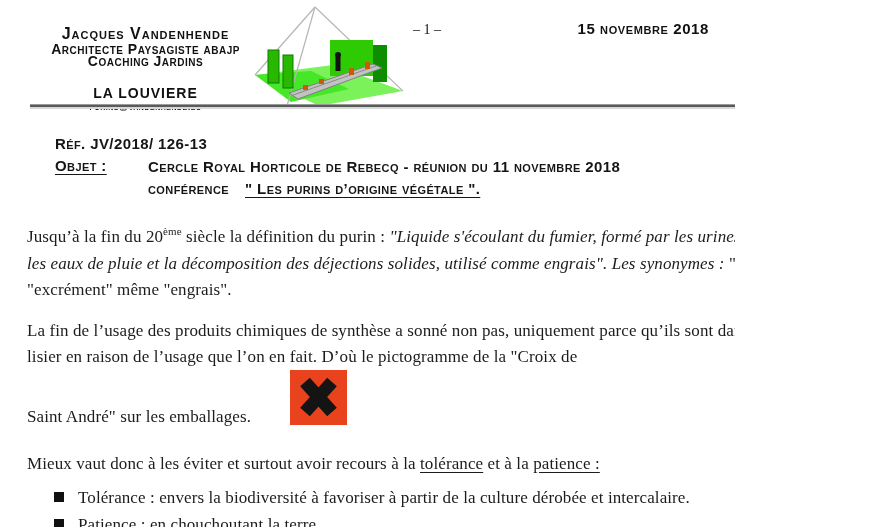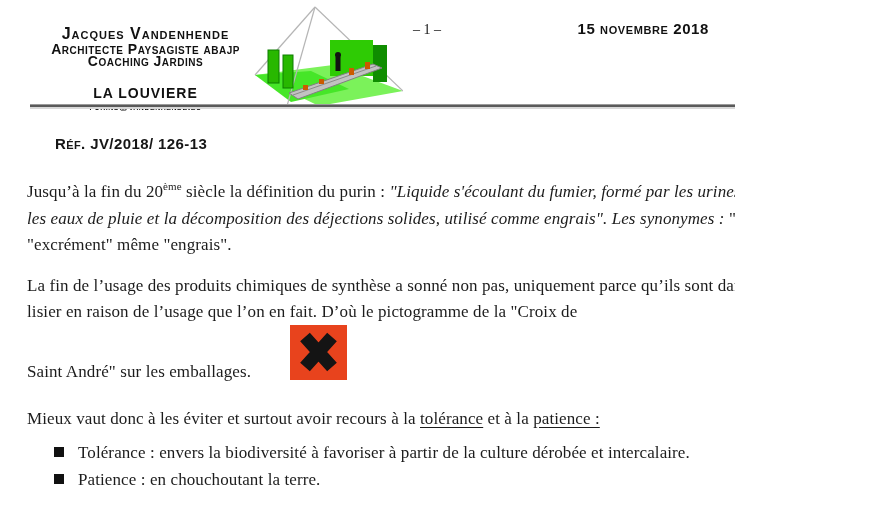--- a/index.html
+++ b/index.html
@@ -104,20 +104,27 @@
   </div>
 
   <div class="page-num">– 1 –</div>
   <div class="doc-date">15 novembre 2018</div>
   <div class="rule"></div>
 
   <div class="content">
 
     <div class="ref-block sc">
       <div class="ref-line">Réf. JV/2018/ 126-13</div>
+      <div class="objet-row">
+        <span class="objet-label">Objet :</span>
+        <div class="objet-content">
+          <div>Cercle Royal Horticole de Rebecq - réunion du 11 novembre 2018</div>
+          <div class="objet-line2"><span class="objet-prefix">conférence</span><span class="objet-title">" Les purins d’origine végétale ".</span></div>
+        </div>
+      </div>
     </div>
 
     <div class="para p1"><span>Jusqu’à la fin du 20</span><sup>ème</sup><span> siècle la définition du purin : </span><span class="it">"Liquide s'écoulant du fumier, formé par les urines des animaux, les eaux de pluie et la décomposition des déjections solides, utilisé comme engrais". Les synonymes :</span><span> "lisier", "excrément" même "engrais".</span></div>
 
     <div class="para p2">La fin de l’usage des produits chimiques de synthèse a sonné non pas, uniquement parce qu’ils sont dangereux mais lisier en raison de l’usage que l’on en fait. D’où le pictogramme de la "Croix de</div>
 
     <div class="para p3">
       <span>Saint André" sur les emballages.</span>
       <span class="picto">
         <svg viewBox="0 0 57 55" width="57" height="55" aria-hidden="true">

